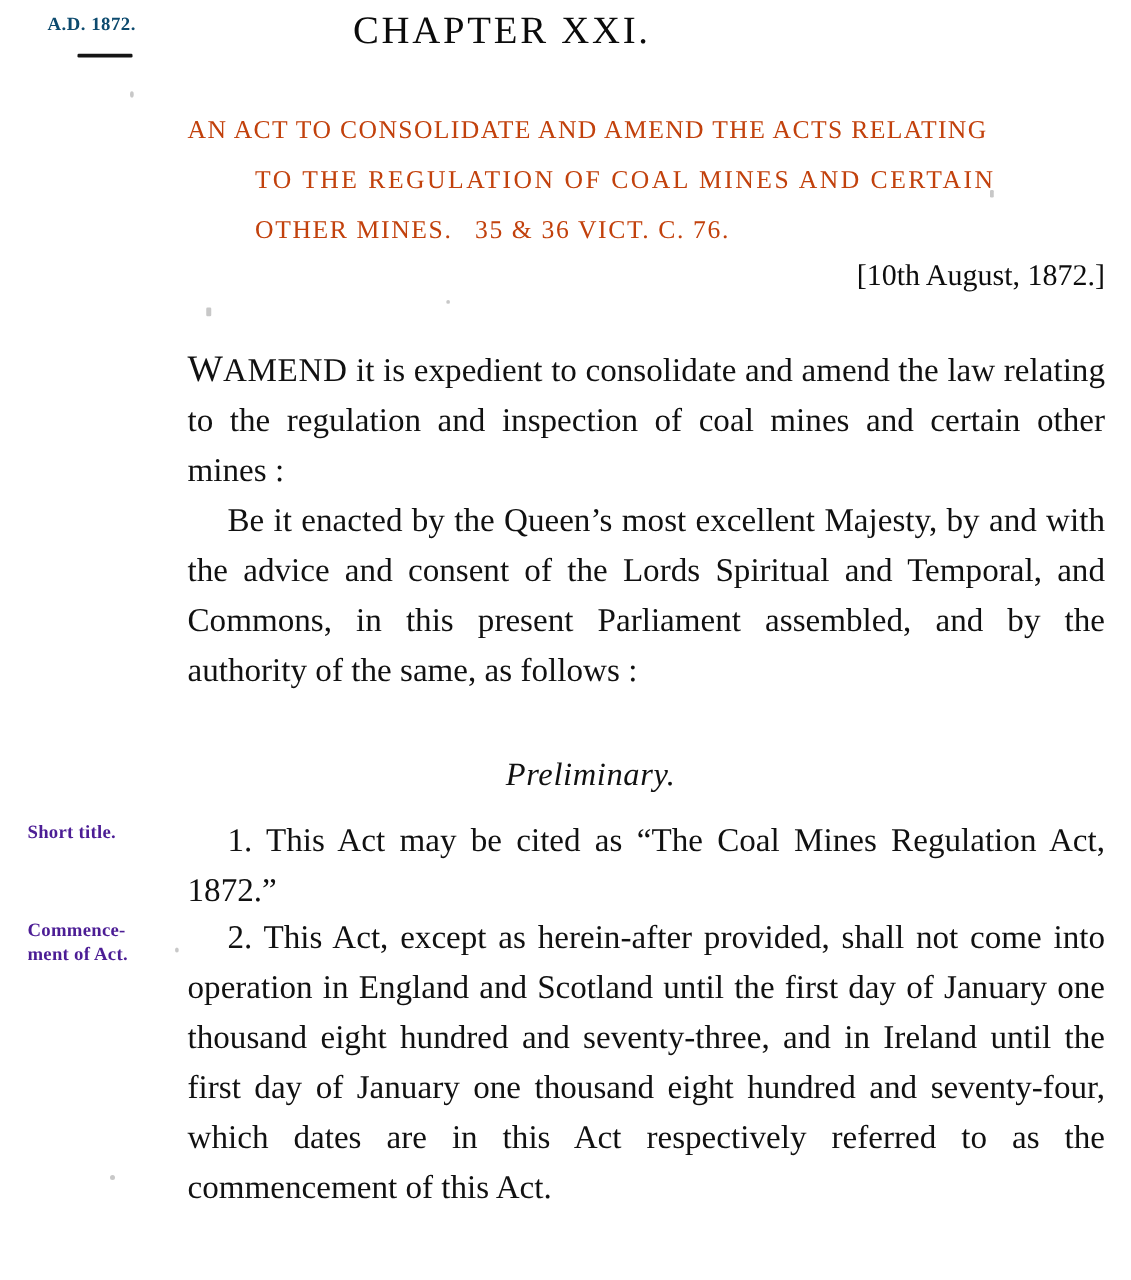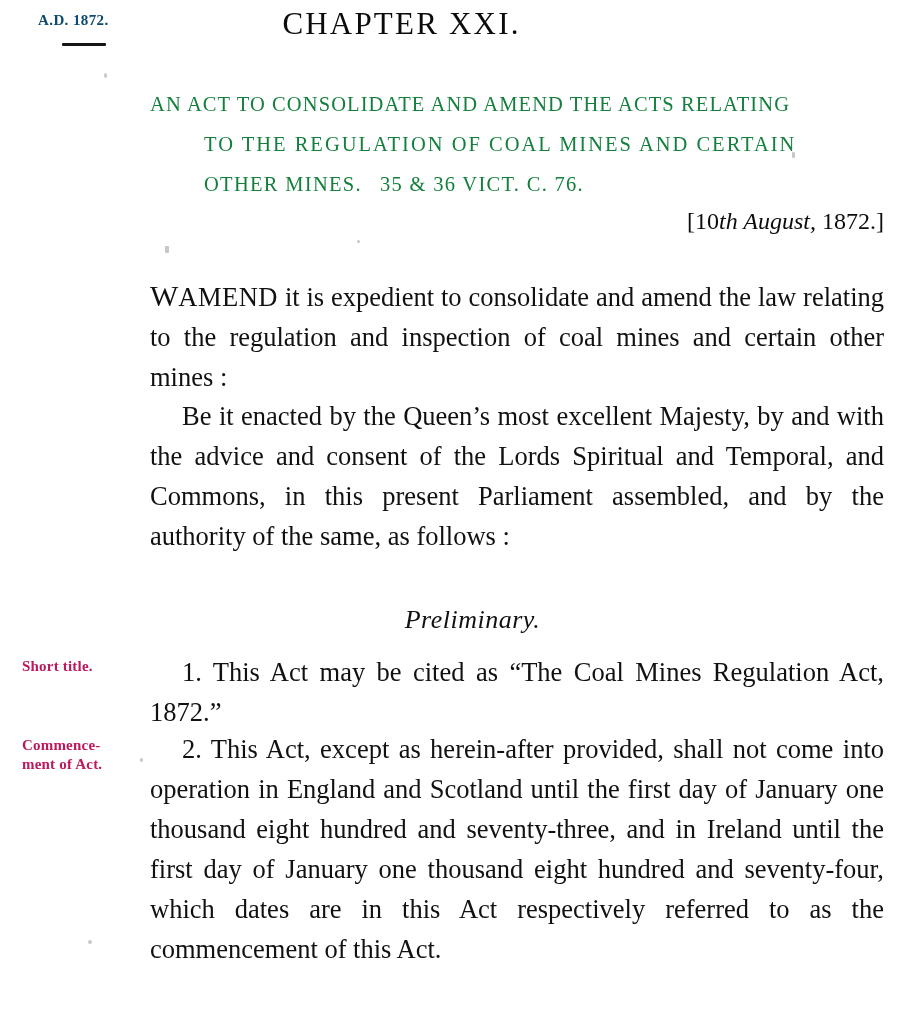--- a/index.html
+++ b/index.html
@@ -60,38 +60,38 @@
 
   
   .long-title {
     position: absolute;
     left: 150px;
     top: 84px;
     width: 734px;
     font-size: 20.5px;
     letter-spacing: 1.1px;
     line-height: 40px;
-    color: #15803d;
+    color: #c2410c;
   }
   .lt-line { display: block; white-space: nowrap; }
   .lt-line-1 { text-align: left; }
   .lt-line-2 { text-align: left; padding-left: 54px; letter-spacing: 2.0px; }
   .lt-line-3 { text-align: left; padding-left: 54px; letter-spacing: 1.3px; }
   .lt-gap { display: inline-block; width: 18px; }
 
   
   .assent-date {
     position: absolute;
     right: 21px;
     top: 208px;
     font-size: 24px;
     color: #0d0d0d;
     white-space: nowrap;
   }
-  .assent-date .ital { font-style: italic; }
+  .assent-date .ital { }
   .para {
     margin: 0;
     text-align: justify;
     text-justify: inter-word;
   }
   .para.indent { text-indent: 32px; }
   .para::after {
     content: "";
     display: inline-block;
     width: 100%;
@@ -125,21 +125,21 @@
 
   
   .marginal-note {
     position: absolute;
     left: 22px;
     width: 124px;
     font-size: 15px;
     line-height: 19px;
     font-weight: bold;
     letter-spacing: 0.2px;
-    color: #be185d;
+    color: #4c1d95;
     text-align: left;
   }
   #note-short-title { top: 657px; }
   #note-commencement { top: 736px; }
 
   
   .speckle {
     position: absolute;
     background: #9a9a9a;
     border-radius: 50%;

